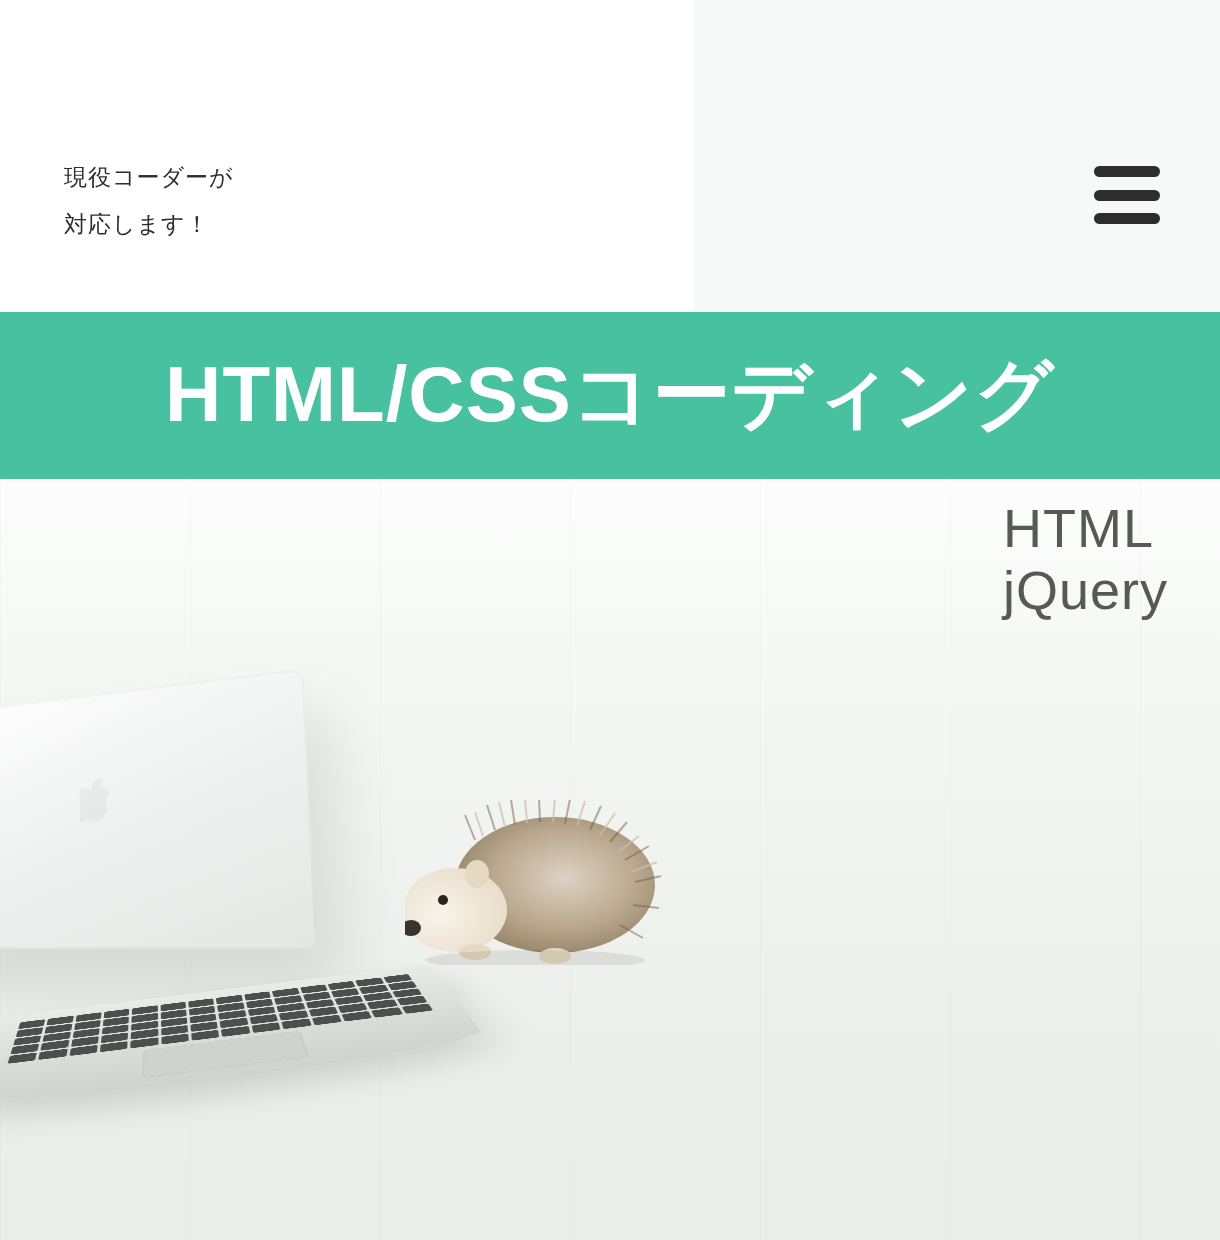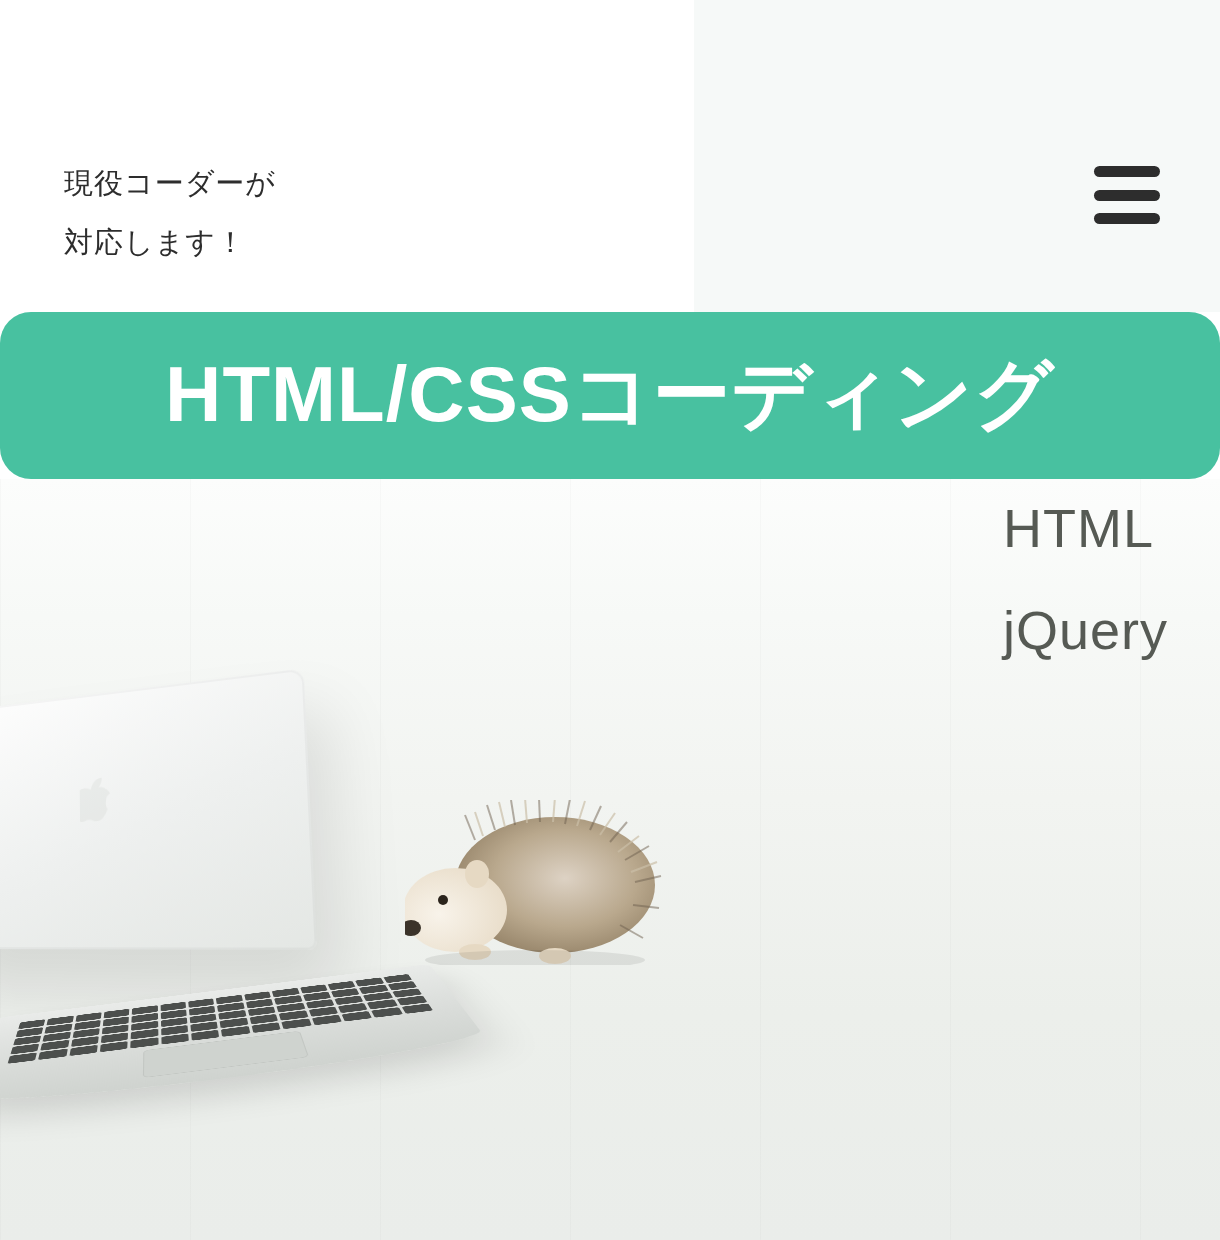--- a/index.html
+++ b/index.html
@@ -29,21 +29,21 @@
       flex: 1;
       height: 100%;
       background: #f6f9f8;
       position: relative;
     }
     .sublead {
       position: absolute;
       left: 64px;
       top: 154px;
       color: #2d2d2d;
-      font-size: 29px;
+      font-size: 23px;
       line-height: 2.05;
       font-weight: 400;
       font-family: "Yu Gothic", "Hiragino Mincho ProN", serif;
       letter-spacing: 1px;
     }
     .hamburger {
       position: absolute;
       right: 60px;
       top: 166px;
       width: 66px;
@@ -62,21 +62,20 @@
     }
 
     
     .band {
       width: 100%;
       height: 167px;
       background: #48c1a0;
       display: flex;
       align-items: center;
       justify-content: center;
-      border-radius: 31px;
     }
     .band-title {
       color: #fff;
       font-size: 78px;
       font-weight: 600;
       letter-spacing: 1px;
       white-space: nowrap;
       font-family: "Helvetica Neue", Arial, "Hiragino Sans", sans-serif;
     }
 
@@ -178,21 +177,20 @@
       pointer-events: none;
     }
 
     
     .skills {
       position: absolute;
       right: 48px;
       top: 18px;
       display: flex;
       flex-direction: column;
-      gap: 40px;
     }
     .skill {
       position: relative;
       font-size: 54px;
       font-weight: 500;
       color: #565a54;
       font-family: "Helvetica Neue", Arial, "Hiragino Sans", sans-serif;
       letter-spacing: 1px;
       white-space: nowrap;
       padding-left: 4px;

